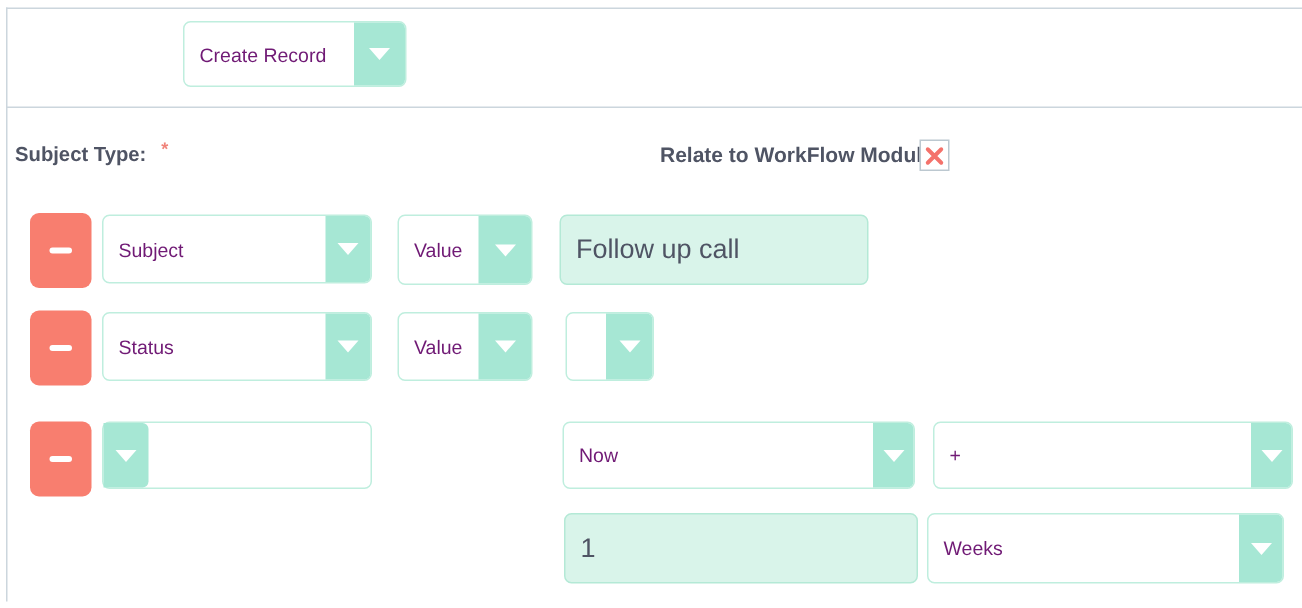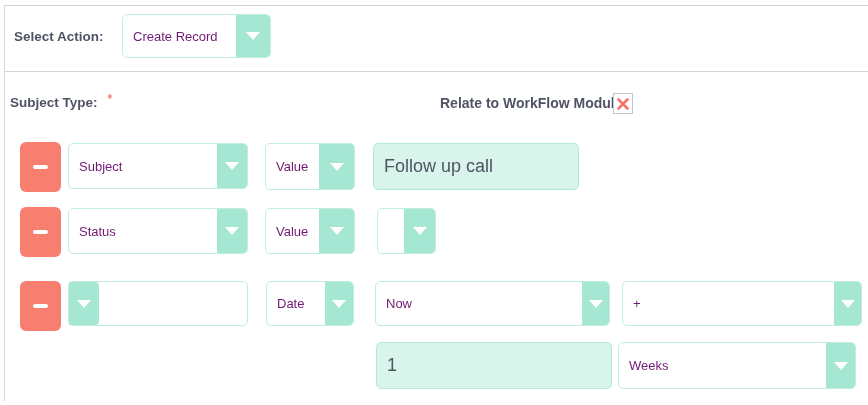--- a/index.html
+++ b/index.html
@@ -75,21 +75,20 @@
 </style>
 </head>
 <body>
 
 <div class="canvas">
 
   <div class="border-top"></div>
   <div class="border-left"></div>
   <div class="divider"></div>
 
-  <div class="label" style="left:14px; top:14px; height:44px;">Select Action:</div>
 
   <div class="sel" style="left:122px; top:14px; width:149px; height:44px; --aw:34px;">
     <span class="sel-text">Create Record</span>
     <span class="sel-arrow"></span>
   </div>
 
   <div class="label" style="left:10px; top:80px; height:45px;">
     <span>Subject Type:</span>
     <span class="req-mark">*</span>
   </div>
@@ -131,24 +130,20 @@
     <span class="sel-text"></span>
     <span class="sel-arrow"></span>
   </div>
 
   <button class="minus-btn" style="left:20px; top:281px;">
     <span class="minus-bar"></span>
   </button>
   <div class="sel" style="left:68px; top:281px; width:180px; height:45px; --aw:30px;">
     <span class="sel-arrow"></span>
   </div>
-  <div class="sel" style="left:266px; top:281px; width:88px; height:45px; --aw:28px;">
-    <span class="sel-text">Date</span>
-    <span class="sel-arrow"></span>
-  </div>
   <div class="sel" style="left:375px; top:281px; width:235px; height:45px; --aw:27px;">
     <span class="sel-text">Now</span>
     <span class="sel-arrow"></span>
   </div>
   <div class="sel" style="left:622px; top:281px; width:240px; height:45px; --aw:27px;">
     <span class="sel-text">+</span>
     <span class="sel-arrow"></span>
   </div>
 
   <div class="tinput" style="left:376px; top:342px; width:236px; height:47px;">1</div>

